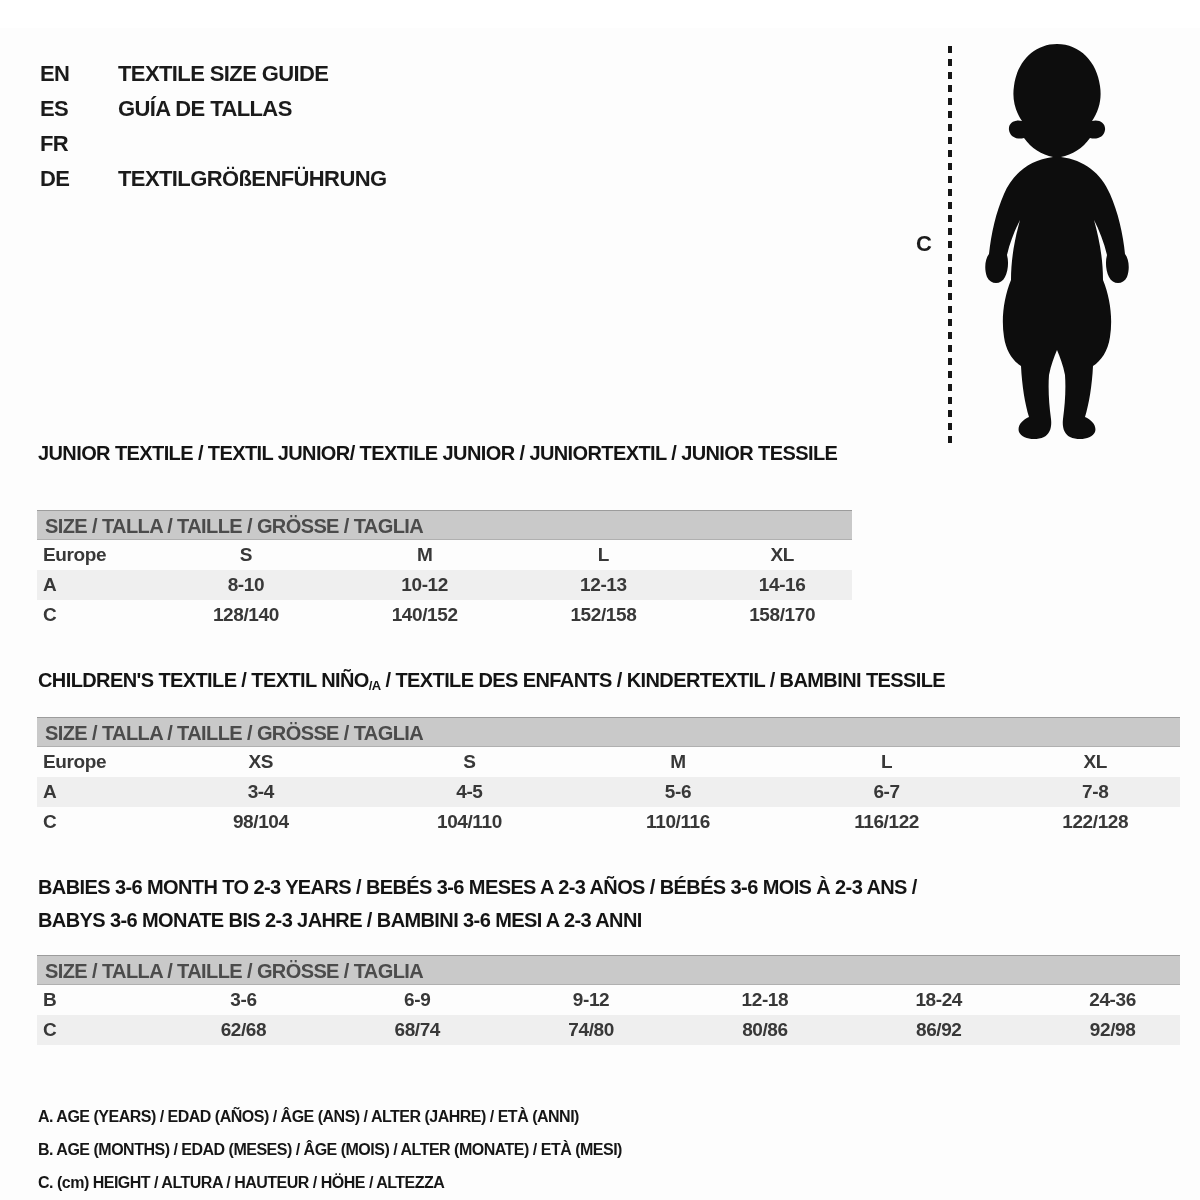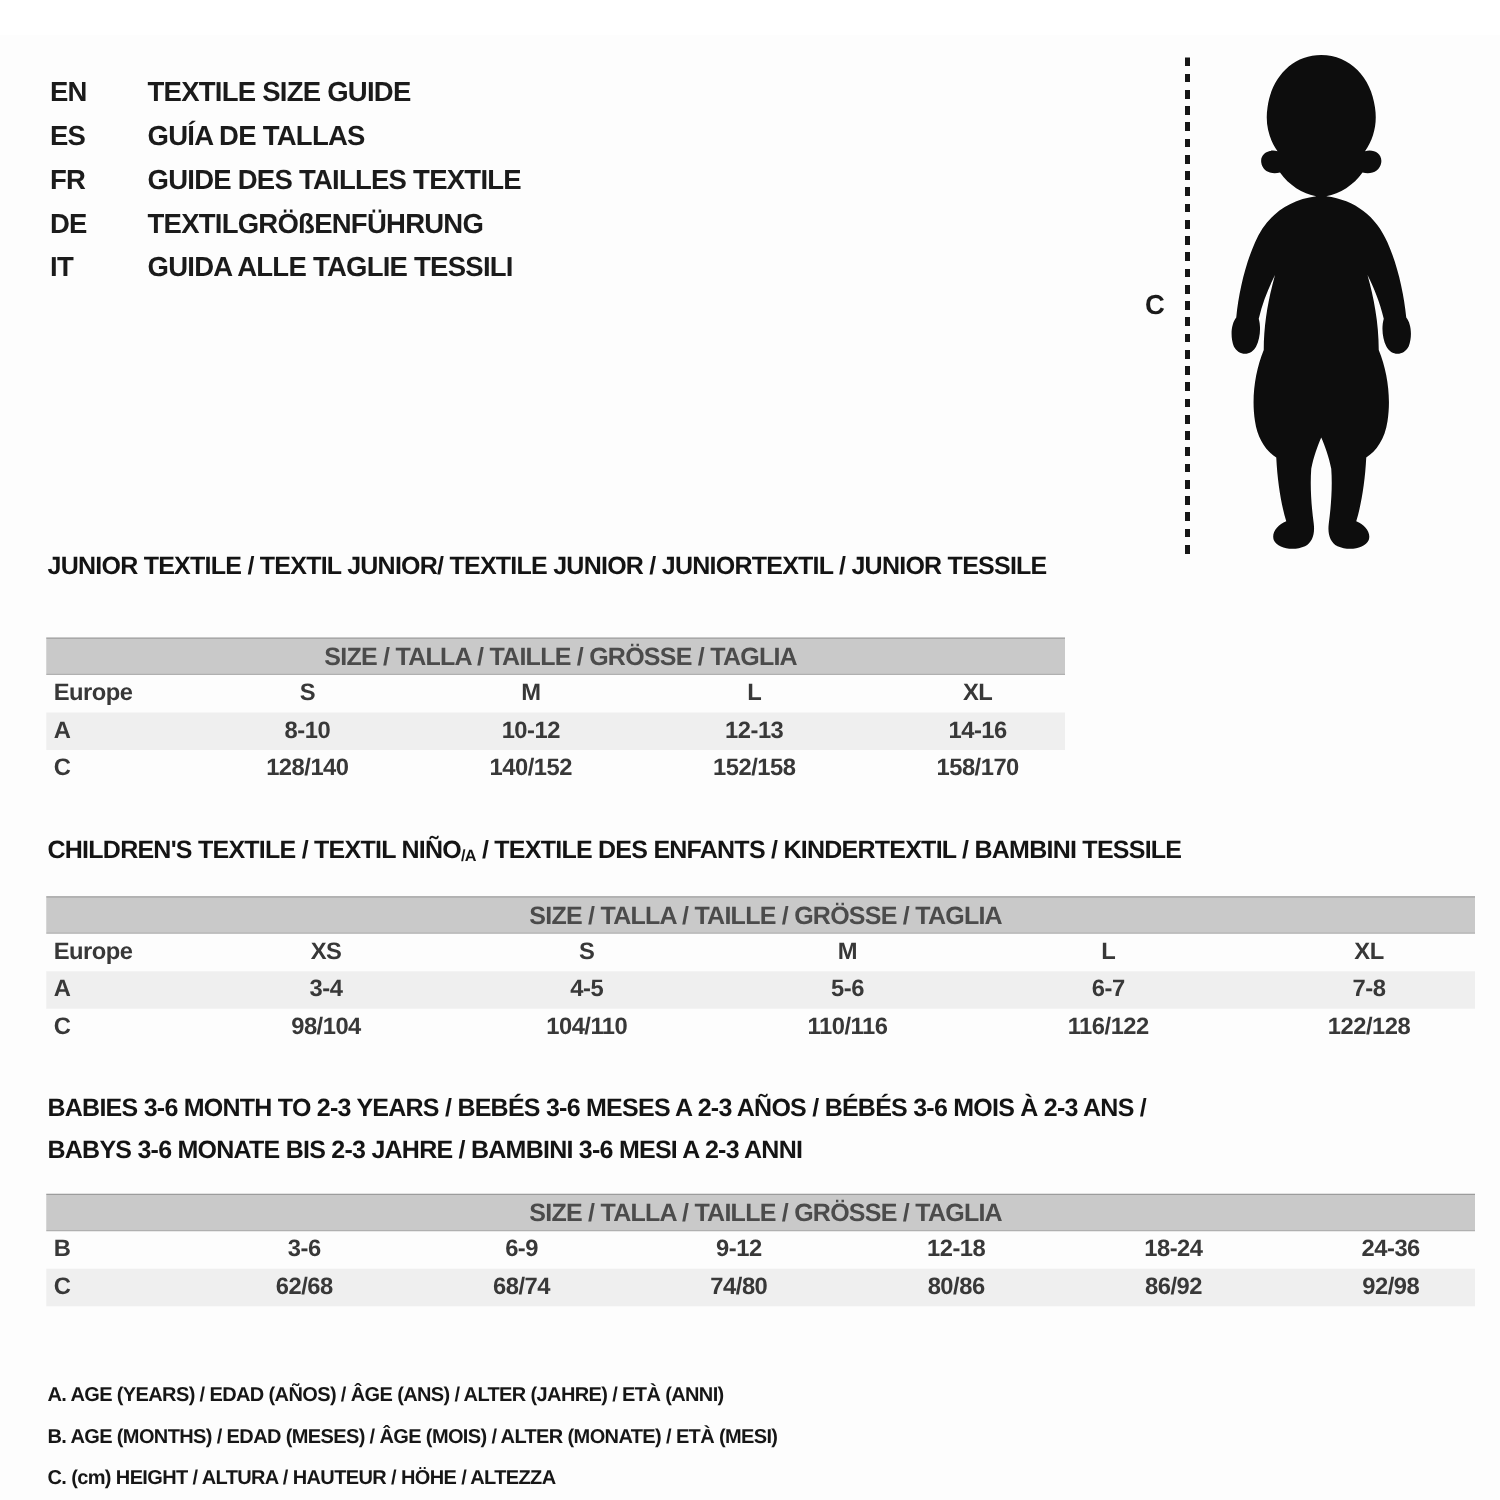--- a/index.html
+++ b/index.html
@@ -25,21 +25,21 @@
     background-image:repeating-linear-gradient(to bottom,#161616 0px,#161616 7px,transparent 7px,transparent 13px);}
   .silhouette-wrap{flex:1;display:flex;justify-content:center;}
   .silhouette-wrap svg{display:block;height:404px;margin-top:2px;}
   
   .section-title{position:absolute;left:38px;font-size:20px;letter-spacing:-0.6px;color:#141414;white-space:nowrap;}
   .section-title .subsize{font-size:13px;position:relative;top:3px;}
   
   .sizetable{position:absolute;}
   .size-bar{height:30px;line-height:30px;background:#c9c9c9;
             border-top:1px solid rgba(0,0,0,0.22);border-bottom:1px solid rgba(0,0,0,0.12);
-            padding-left:8px;font-size:20px;letter-spacing:-0.6px;color:#4b4b4b;box-sizing:border-box;text-align:center;}
+            padding-left:8px;font-size:20px;letter-spacing:-0.6px;color:#4b4b4b;box-sizing:border-box;}
   .trow{display:grid;height:30px;align-items:center;font-size:19px;letter-spacing:-0.4px;color:#383838;gap:39px;}
   .trow.cols4{grid-template-columns:100px repeat(4,1fr);}
   .trow.cols5{grid-template-columns:100px repeat(5,1fr);}
   .trow.cols6{grid-template-columns:100px repeat(6,1fr);}
   .trow.stripe{background:#efefef;}
   .trow .rlabel{text-align:left;padding-left:6px;}
   .trow .cell{text-align:center;}
   
   .legend{position:absolute;left:38px;top:1072px;font-size:16px;letter-spacing:-0.5px;color:#161616;}
   .legend div{height:33px;line-height:33px;white-space:nowrap;}
@@ -53,29 +53,24 @@
     <div class="lang-row">
       <span>EN</span>
       <span>TEXTILE SIZE GUIDE</span>
     </div>
     <div class="lang-row">
       <span>ES</span>
       <span>GUÍA DE TALLAS</span>
     </div>
     <div class="lang-row">
       <span>FR</span>
-      <span>GUIDE DES TAILLES TEXTILE</span>
     </div>
     <div class="lang-row">
       <span>DE</span>
       <span>TEXTILGRÖßENFÜHRUNG</span>
-    </div>
-    <div class="lang-row">
-      <span>IT</span>
-      <span>GUIDA ALLE TAGLIE TESSILI</span>
     </div>
   </div>
 
   <div class="figure">
     <div class="measure-label">C</div>
     <div class="measure-line"></div>
     <div class="silhouette-wrap">
       <svg viewBox="0 0 172 404" aria-hidden="true">
         <path fill="#0d0d0d" d="M86,2
           C109,2 126,20 129,44 C131,57 128,69 121,79

